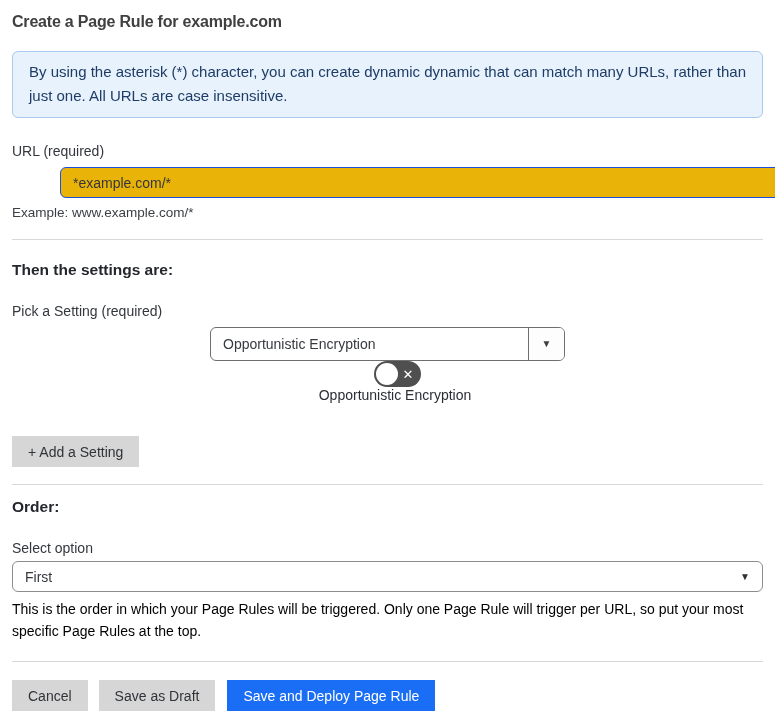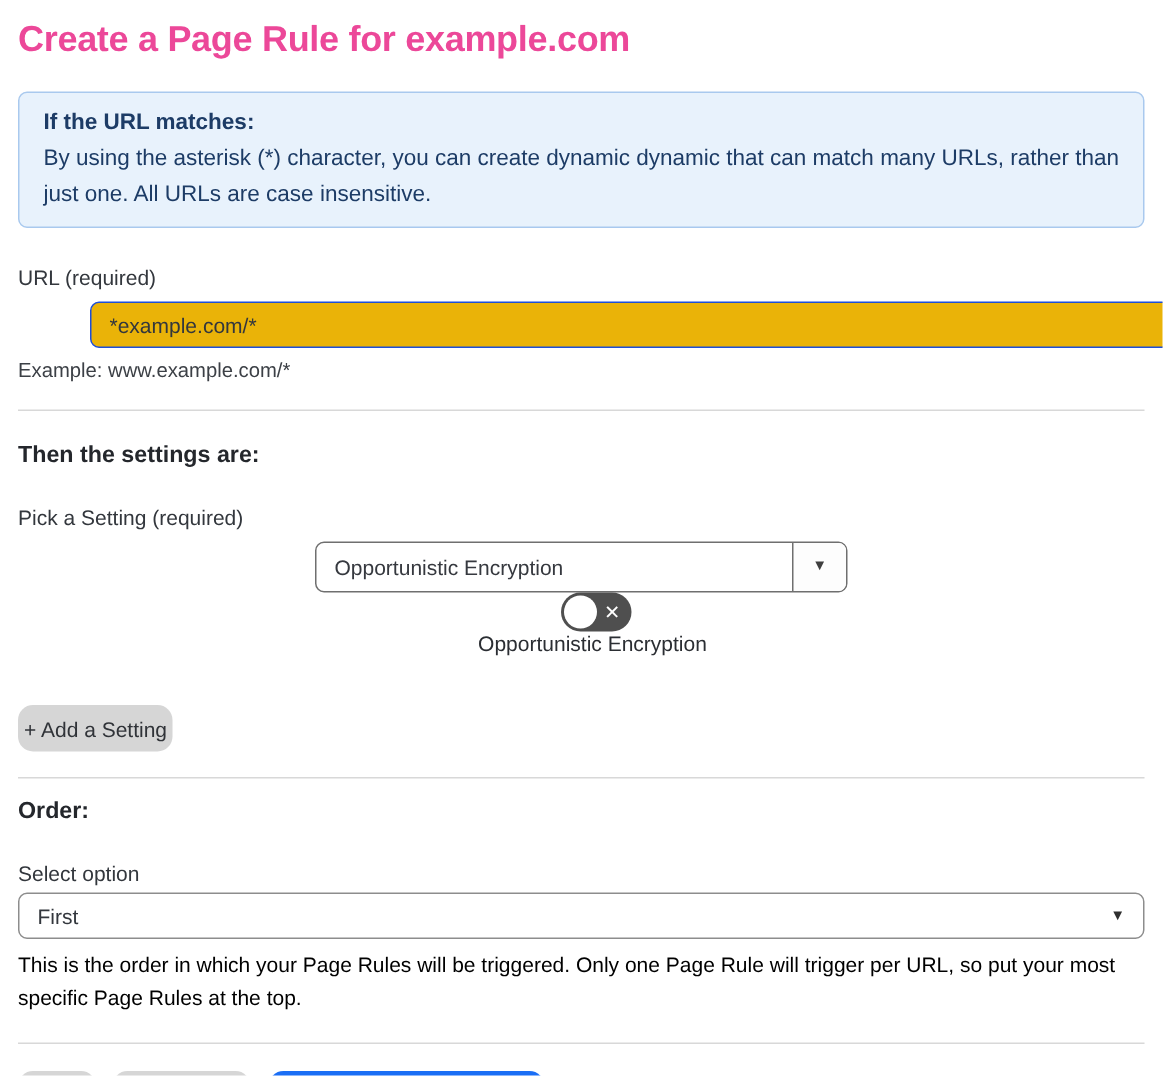--- a/index.html
+++ b/index.html
@@ -7,21 +7,21 @@
   body {
     width: 775px; height: 717px;
     font-family: "Liberation Sans", "DejaVu Sans", sans-serif;
     color: #2b2e33;
     overflow: hidden;
   }
   .container { padding: 0 12px; }
 
   .page-title {
     margin-top: 13px;
-    font-size: 24px; font-weight: 700; color: #ec4899;
+    font-size: 16px; font-weight: 700; color: #404040;
     letter-spacing: -0.2px;
   }
 
   .info-box {
     margin-top: 20px;
     background: #e8f2fc;
     border: 1px solid #a9c9ee;
     border-radius: 6px;
     padding: 8px 16px 9px 16px;
     color: #1d3c66;
@@ -138,25 +138,25 @@
   .toggle-label {
     margin-left: 15px;
     font-size: 14px; color: #2b2e33;
   }
 
   .btn {
     display: inline-flex;
     align-items: center; justify-content: center;
     height: 31px;
     border: none;
-    border-radius: 10px;
+    border-radius: 0;
     font-family: inherit;
     font-size: 14px;
     cursor: pointer;
-    padding: 0 4px;
+    padding: 0 16px;
   }
   .btn-gray {
     background: #d6d6d6;
     color: #303338;
   }
   .btn-blue {
     background: #1a6ef5;
     color: #ffffff;
   }
   .add-setting-btn { margin-top: 33px; }
@@ -201,21 +201,20 @@
   .btn-deploy { margin-left: 12px !important; }
 </style>
 </head>
 <body>
 
 <div class="container">
 
   <h1 class="page-title">Create a Page Rule for example.com</h1>
 
   <div class="info-box">
-    <div class="info-heading">If the URL matches:</div>
     <div class="info-body">By using the asterisk (*) character, you can create dynamic dynamic that can match many URLs, rather than just one. All URLs are case insensitive.</div>
   </div>
 
   <div class="field-label url-label">URL (required)</div>
   <input class="text-input" type="text" value="*example.com/*" style="">
   <div class="helper-text">Example: www.example.com/*</div>
 
   <hr class="divider divider-1">
 
   <div class="section-heading settings-heading">Then the settings are:</div>

